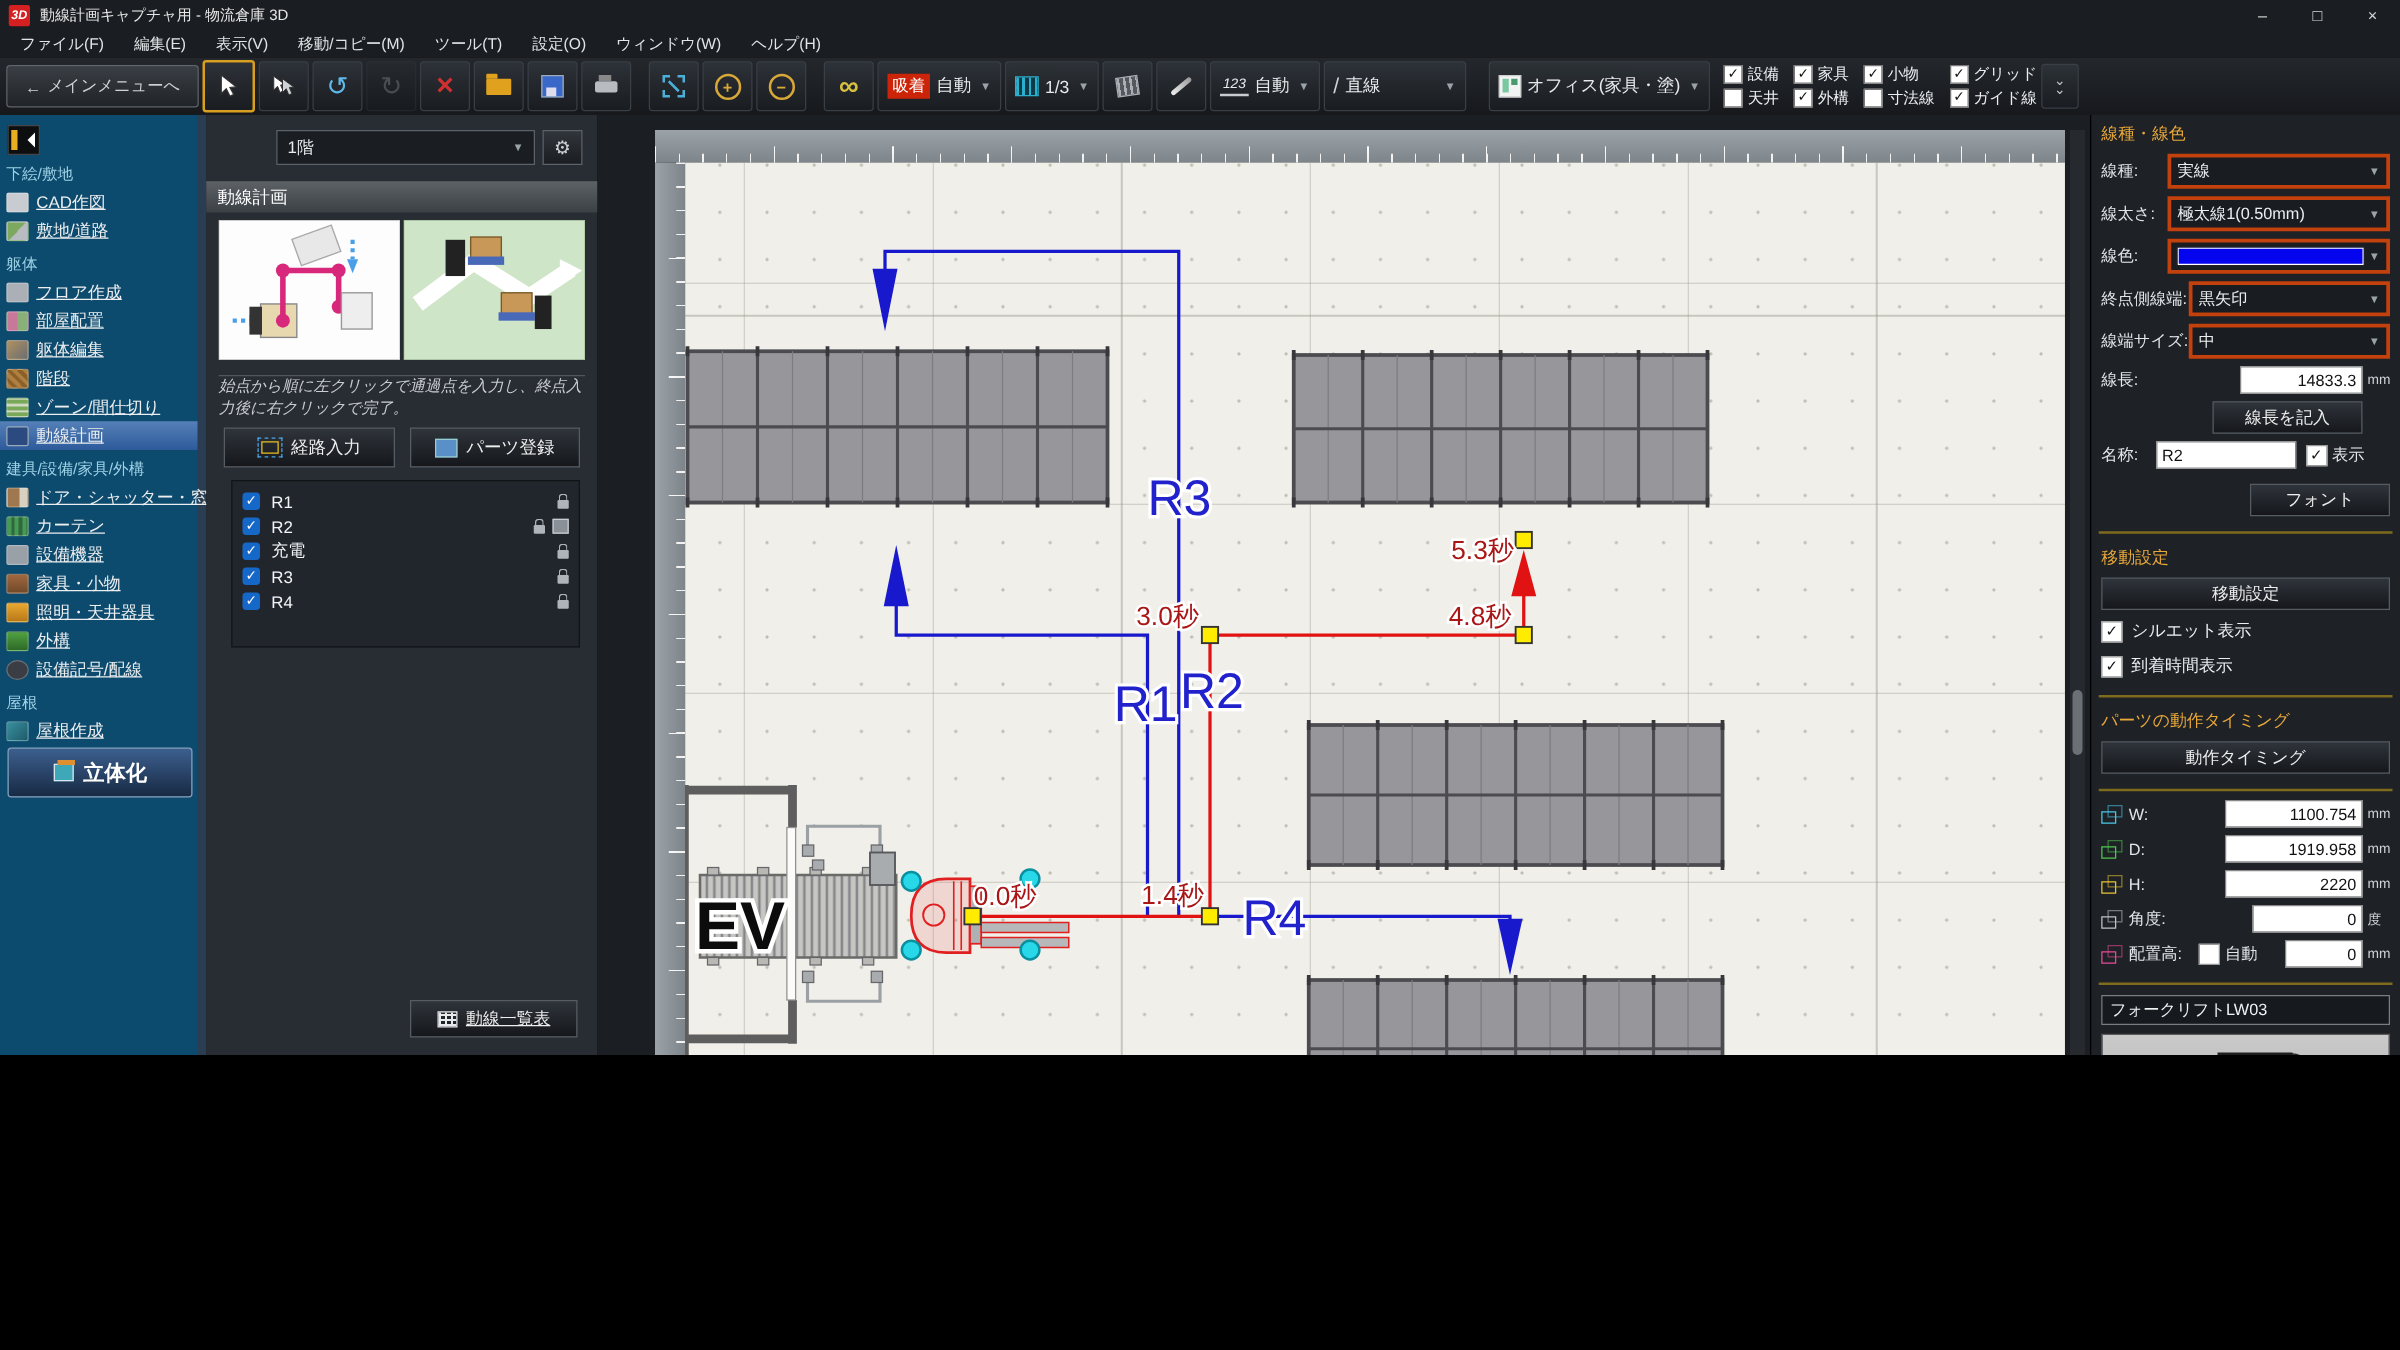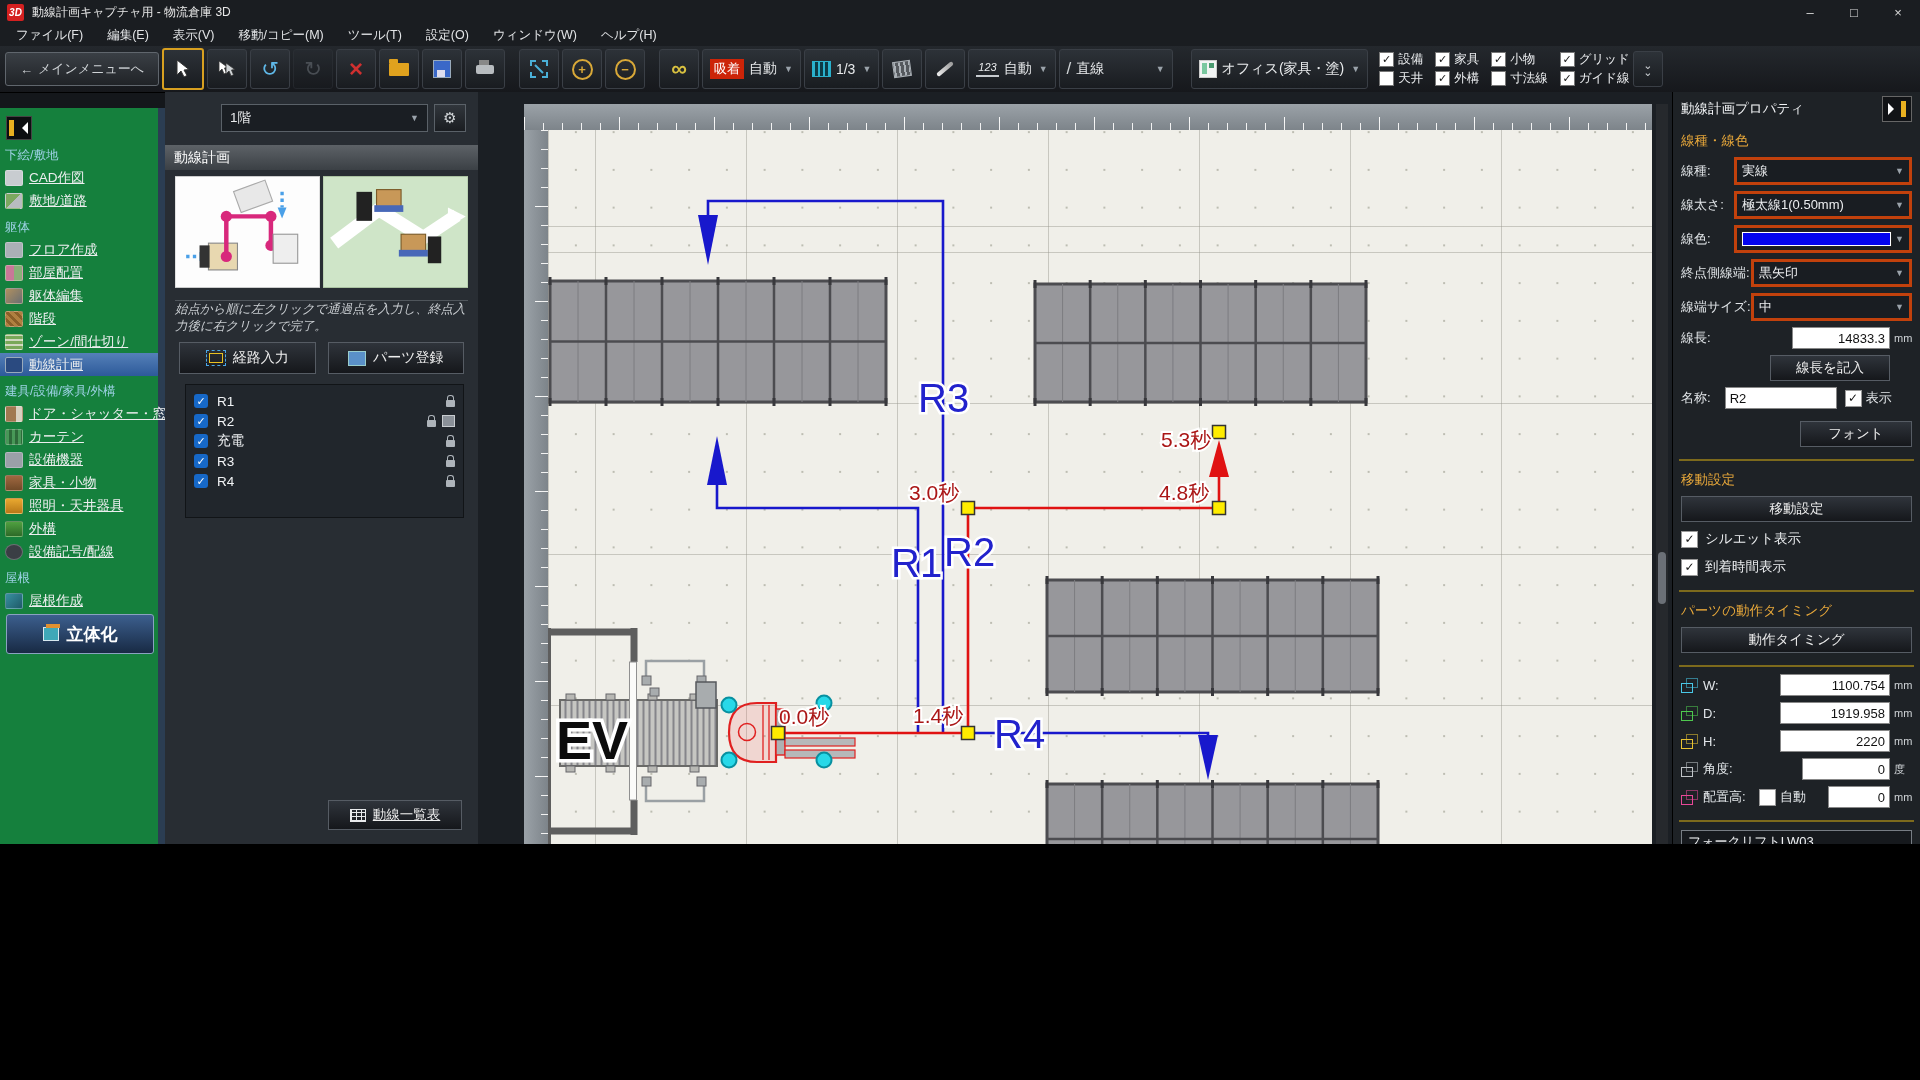--- a/index.html
+++ b/index.html
@@ -45,21 +45,21 @@
   .icon-123{font-size:11px;font-style:italic;color:#e8eaec;border-bottom:2px solid #c8ccd0;padding:0 2px;line-height:1.2;}
   .icon-office{width:16px;height:16px;background:#f2f4f4;border:1px solid #ccc;position:relative;}
   .icon-office::before{content:"";position:absolute;left:2px;top:2px;width:5px;height:11px;background:#7ac8a0;}
   .icon-office::after{content:"";position:absolute;right:2px;top:2px;width:5px;height:5px;background:#4a9a70;}
   .toggles{display:grid;grid-template-rows:18px 18px;grid-auto-flow:column;gap:1px 12px;margin-left:8px;}
   .tog{display:flex;align-items:center;gap:4px;font-size:12.5px;color:#eceef0;}
   .cb{width:13px;height:13px;background:#fff;border:1px solid #777;color:#111;font-size:11px;font-weight:bold;
       display:flex;align-items:center;justify-content:center;flex:none;line-height:1;}
   .chev2{display:flex;flex-direction:column;line-height:7px;font-size:11px;color:#cdd1d5;}
   
-  .nav{position:absolute;left:0;top:108px;bottom:0;width:158px;background:#15803d;border-right:7px solid #2b3d52;}
+  .nav{position:absolute;left:0;top:92px;bottom:0;width:158px;background:#0c4a6e;border-right:7px solid #2b3d52;}
   .collapse-btn{margin:8px 0 0 6px;width:24px;height:22px;background:#0c0e10;border:1px solid #444;display:flex;align-items:center;}
   .collapse-btn .ybar{width:5px;height:16px;background:#e8b020;margin-left:2px;}
   .collapse-btn .tri{width:0;height:0;border:6px solid transparent;border-right-color:#fff;margin-left:2px;}
   .nav-sec{color:#9ed2e6;font-size:12.5px;padding:7px 0 2px 5px;white-space:nowrap;}
   .nav-item{display:flex;align-items:center;gap:6px;height:23px;padding-left:5px;font-size:13.5px;color:#eceeef;white-space:nowrap;text-decoration:underline;}
   .nav-item.sel{background:linear-gradient(#5580b8,#2d5档a0);background:linear-gradient(#5580b8,#2d5a9a);}
   .nico{width:16px;height:14px;border-radius:2px;flex:none;border:1px solid rgba(255,255,255,.25);}
   .stereo-btn{position:absolute;left:6px;top:506px;width:146px;height:38px;background:linear-gradient(#3c5f8e,#182a44);
       border:1px solid #8aa2c0;border-radius:3px;display:flex;align-items:center;justify-content:center;gap:8px;
       font-size:17px;font-weight:bold;color:#fff;}
@@ -710,27 +710,20 @@
     </div>
     <div class="vscroll">
         <div class="vthumb"></div>
       </div>
     <div class="hscroll">
         <div class="hthumb"></div>
       </div>
   </div>
 
   <div class="props">
-    <div class="props-hd">
-      <span>動線計画プロパティ</span>
-      <div class="props-toggle">
-          <span class="tri"></span>
-          <span class="ybar"></span>
-        </div>
-    </div>
     <div class="sec">線種・線色</div>
     <div class="prow">
       <span>線種:</span>
       <div class="pdd">
           <span>実線</span>
           <span class="darr">▼</span>
         </div>
     </div>
     <div class="prow">
       <span>線太さ:</span>

